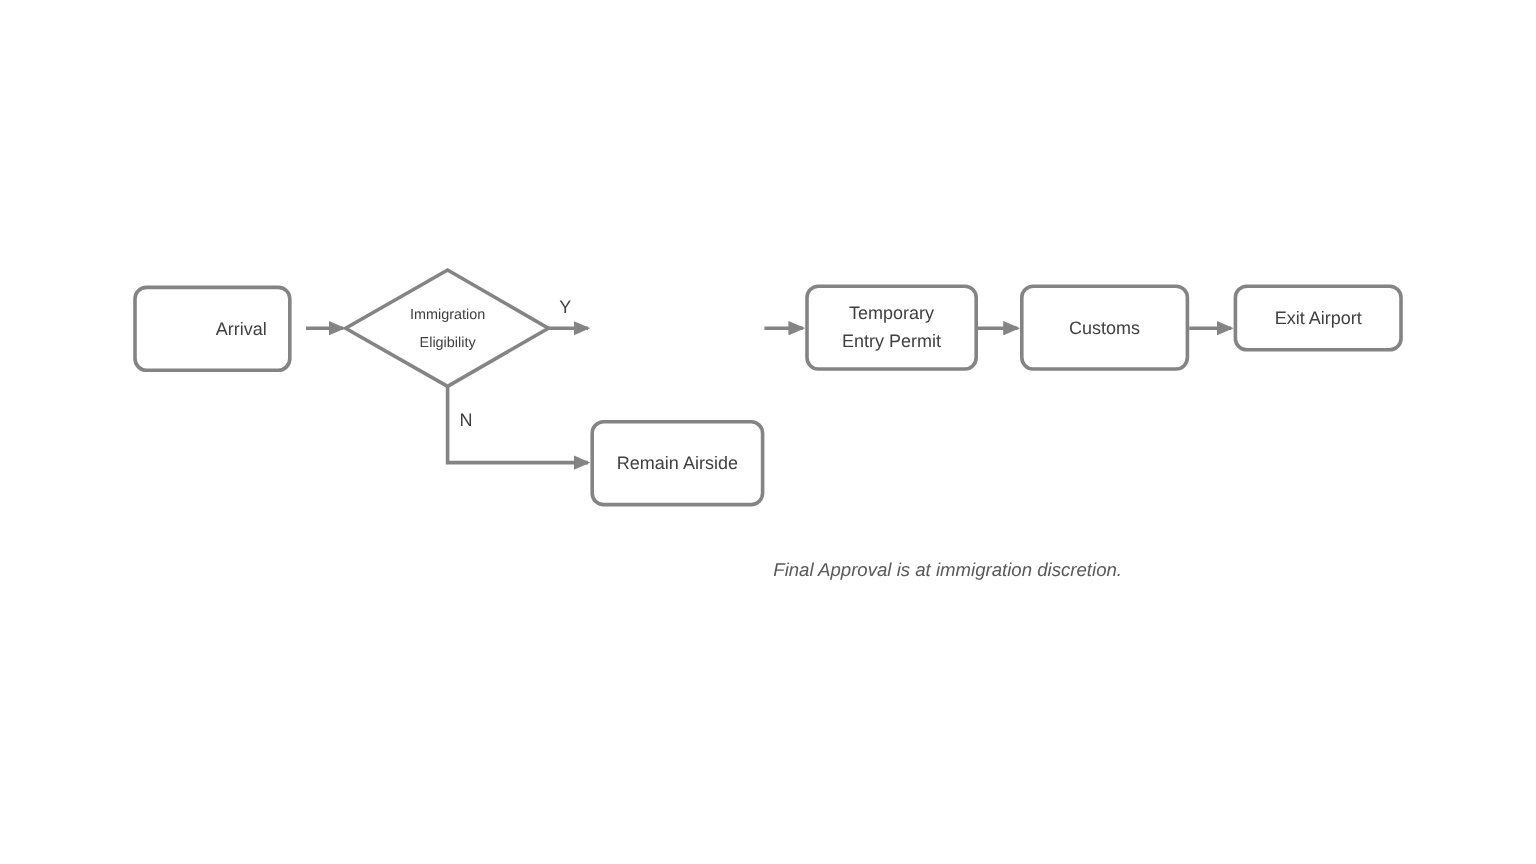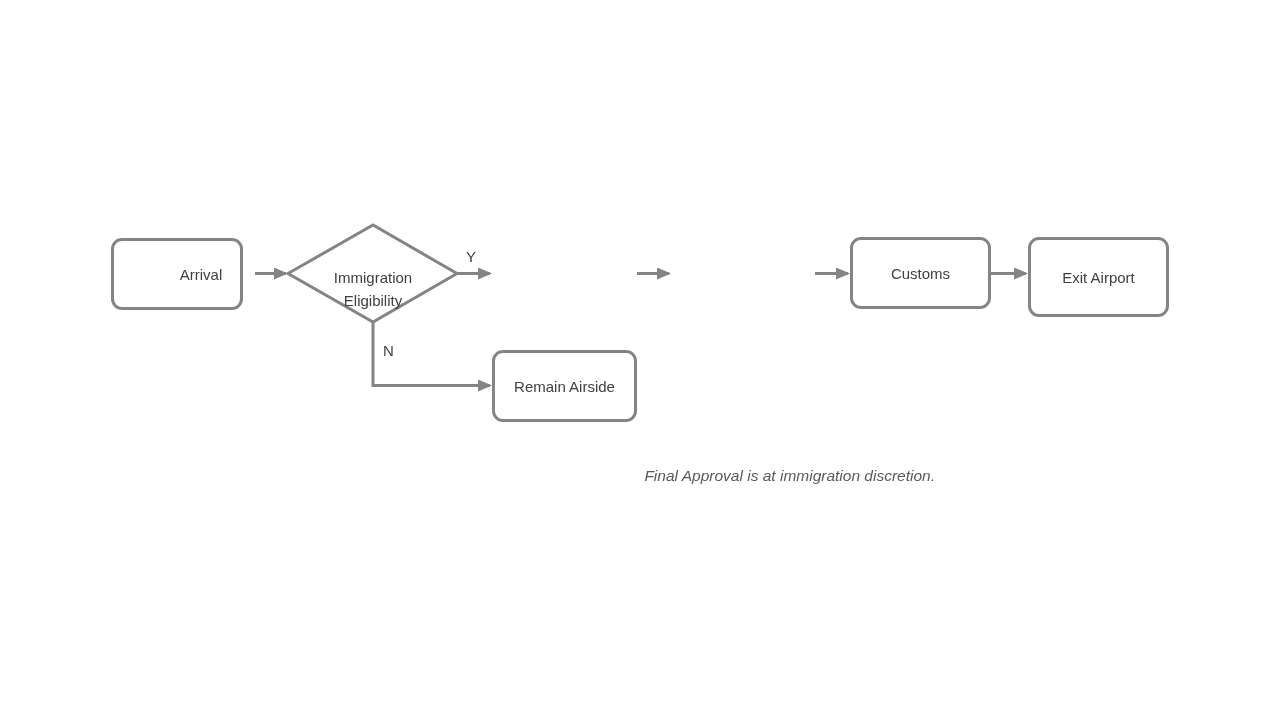--- a/index.html
+++ b/index.html
@@ -28,32 +28,32 @@
     text-align: center;
     color: #404040;
     font-size: 15px;
     line-height: 23px;
     white-space: pre-line;
   }
   #node-arrival        { left: 111px;  top: 238px; width: 132px; height: 72px; padding-left: 48px; }
   #node-visa-free      { left: 492px;  top: 237px; width: 145px; height: 72px; }
   #node-temporary      { left: 671px;  top: 237px; width: 144px; height: 72px; }
   #node-customs        { left: 850px;  top: 237px; width: 141px; height: 72px; }
-  #node-exit-airport   { left: 1028px; top: 237px; width: 141px; height: 80px; }
+  #node-exit-airport   { left: 1028px; top: 237px; width: 141px; height: 56px; }
   #node-remain-airside { left: 492px;  top: 350px; width: 145px; height: 72px; }
   #diamond-label {
     position: absolute;
-    left: 293px; top: 260px;
+    left: 293px; top: 245px;
     width: 160px; height: 57px;
     display: flex;
     align-items: center;
     justify-content: center;
     text-align: center;
     color: #404040;
-    font-size: 15px;
+    font-size: 12px;
     line-height: 23px;
     white-space: pre-line;
   }
   .branch-label {
     position: absolute;
     color: #404040;
     font-size: 15px;
     line-height: 18px;
   }
   #label-yes { left: 466px; top: 248px; }
@@ -89,20 +89,22 @@
     <line x1="991" y1="273.5" x2="1026" y2="273.5" stroke="#848484" stroke-width="3" marker-end="url(#arrowhead)"></line>
     <path d="M 373,322 L 373,385.5 L 490,385.5" fill="none" stroke="#848484" stroke-width="3" marker-end="url(#arrowhead)"></path>
   </svg>
 
   <div class="node" id="node-arrival">Arrival</div>
 
   <div id="diamond-label">Immigration
 Eligibility</div>
 
 
+  <div class="node" id="node-temporary">Temporary
+Entry Permit</div>
 
   <div class="node" id="node-customs">Customs</div>
 
   <div class="node" id="node-exit-airport">Exit Airport</div>
 
   <div class="node" id="node-remain-airside">Remain Airside</div>
 
   <div class="branch-label" id="label-yes">Y</div>
   <div class="branch-label" id="label-no">N</div>
 

